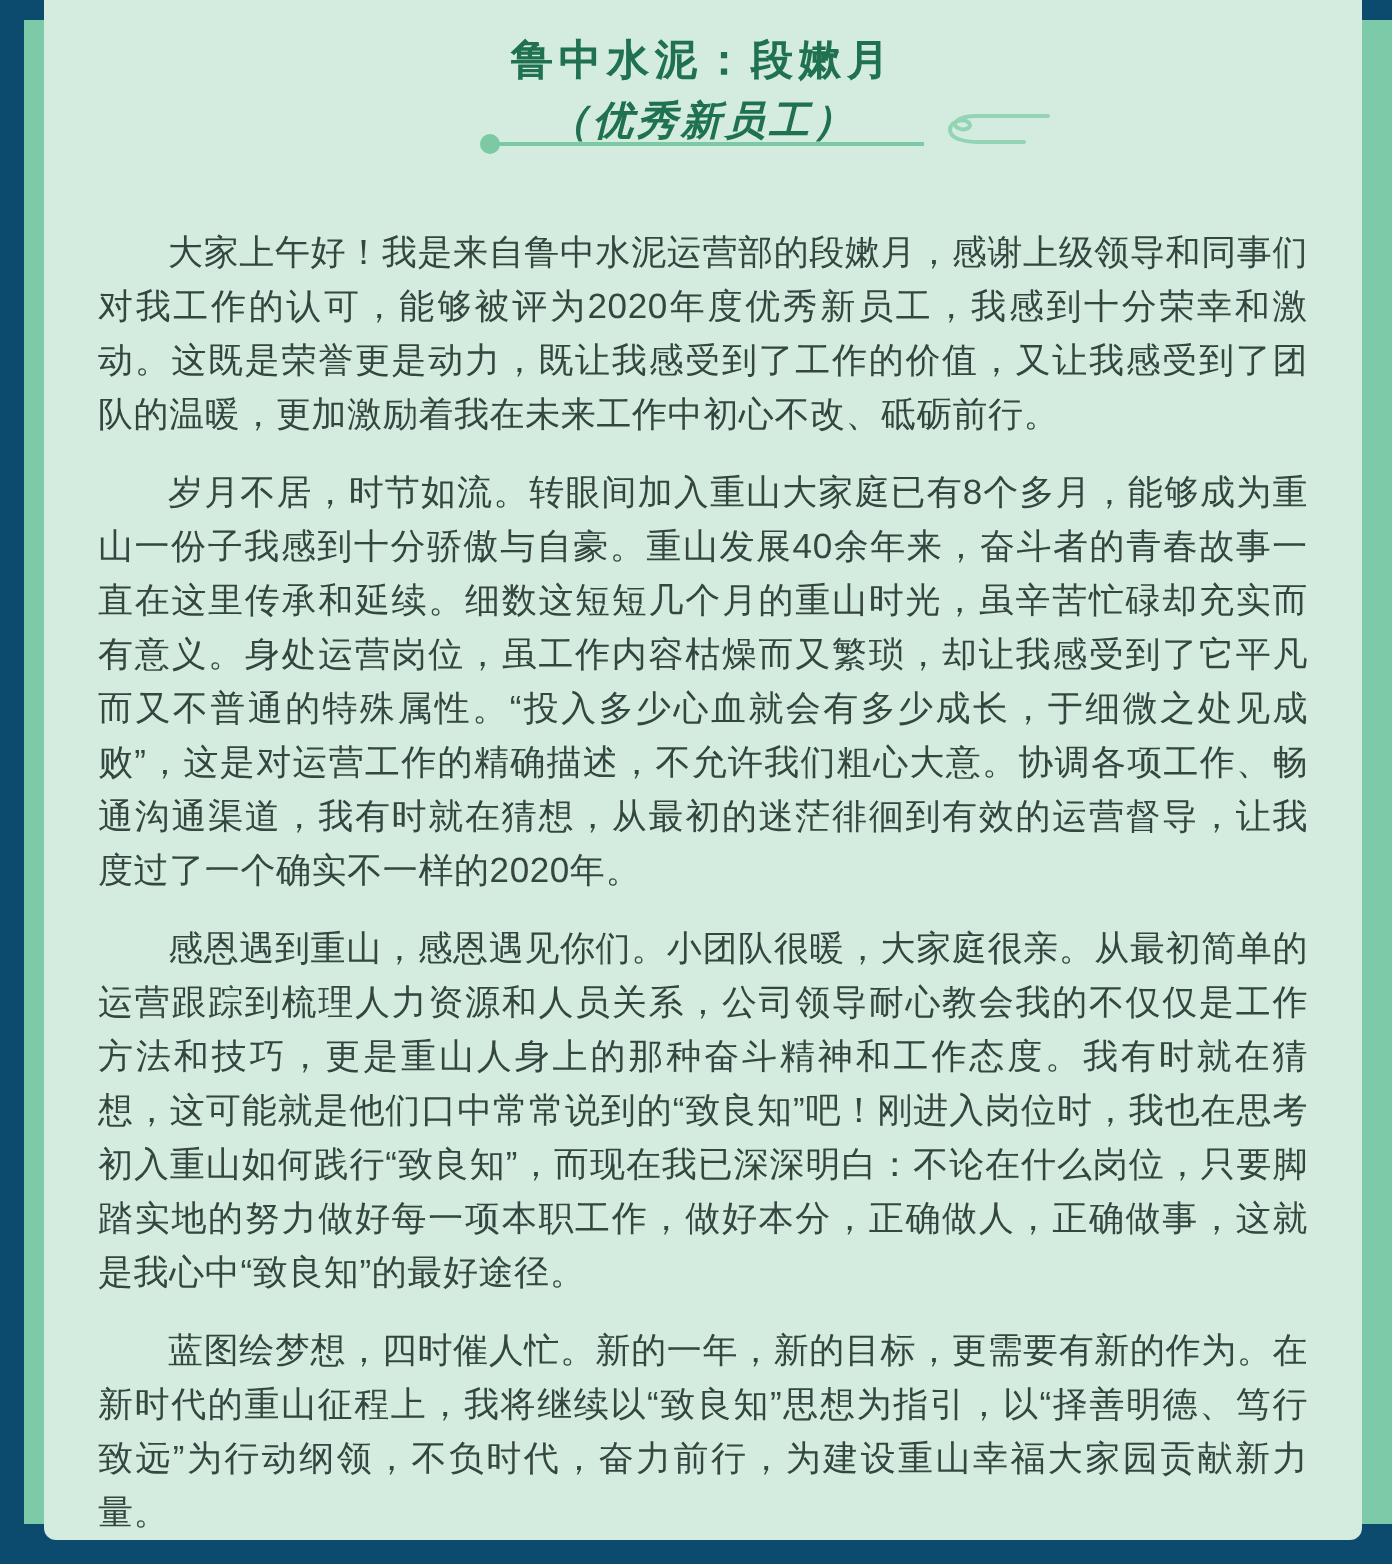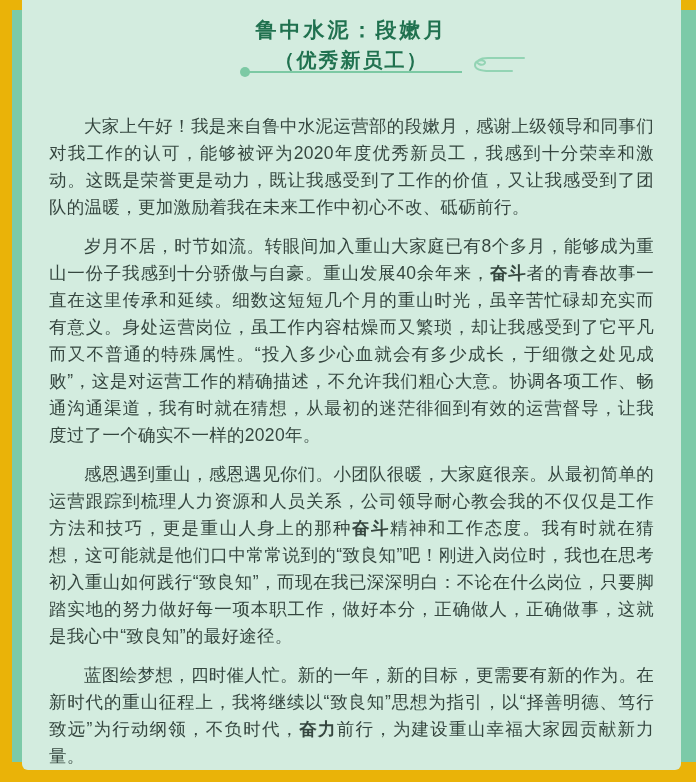--- a/index.html
+++ b/index.html
@@ -9,51 +9,51 @@
     --deco:#7cc9a4;
     --deco-light:#93d4b4;
     --body-color:#35463f;
   }
   *{box-sizing:border-box;}
   html,body{margin:0;padding:0;}
   body{
     width:696px;height:782px;background:#ffffff;
     font-family:"Liberation Sans", sans-serif;
   }
-  .poster{position:relative;width:696px;height:782px;overflow:hidden;background:#eab308;}
+  .poster{position:relative;width:696px;height:782px;overflow:hidden;background:#0c4a6e;}
   .accent-left{position:absolute;left:12px;top:10px;width:10px;height:752px;background:var(--accent);}
   .accent-right{position:absolute;left:681px;top:10px;width:15px;height:752px;background:var(--accent);}
   .card{
     position:absolute;left:22px;top:0;width:659px;height:770px;
     background:var(--card-bg);border-radius:0 0 6px 6px;
   }
   .title{
     position:absolute;top:16px;left:0;width:100%;text-align:center;
     font-size:21px;font-weight:bold;color:var(--title-color);letter-spacing:3px;
   }
   .subtitle{
     position:absolute;top:47px;left:0;width:100%;text-align:center;
-    font-size:20px;font-weight:bold;color:var(--title-color);letter-spacing:2px;
+    font-size:20px;font-weight:bold;color:var(--title-color);letter-spacing:2px;font-style:italic;
   }
   .deco-dot{
     position:absolute;top:67px;left:218px;width:10px;height:10px;
     border-radius:50%;background:var(--deco);
   }
   .deco-line{
     position:absolute;top:71px;left:226px;width:214px;height:2px;
     background:var(--deco);
   }
   .deco-curl{position:absolute;top:53px;left:444px;}
   .content{
     position:absolute;top:101px;left:15px;right:15px;
     color:var(--body-color);font-size:17.5px;line-height:27px;
     text-align:justify;letter-spacing:0.3px;
   }
   .para{margin:12px;text-indent:2em;}
-  .bold{font-weight:bold;}
+  .bold{font-weight:normal;}
 </style>
 </head>
 <body>
 
 <div class="poster">
   <div class="accent-left"></div>
   <div class="accent-right"></div>
   <div class="card">
     <div class="title">鲁中水泥：段嫰月</div>
     <div class="subtitle">（优秀新员工）</div>

